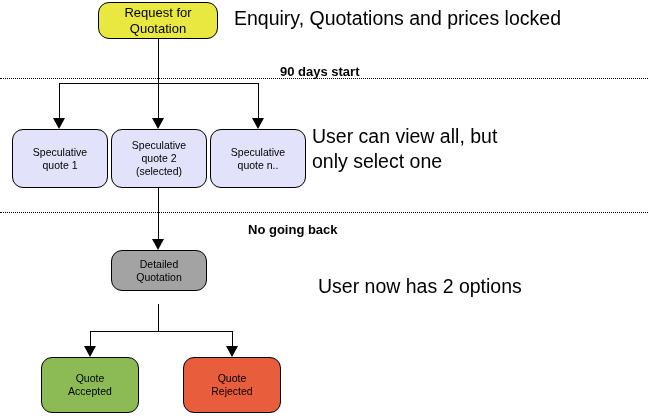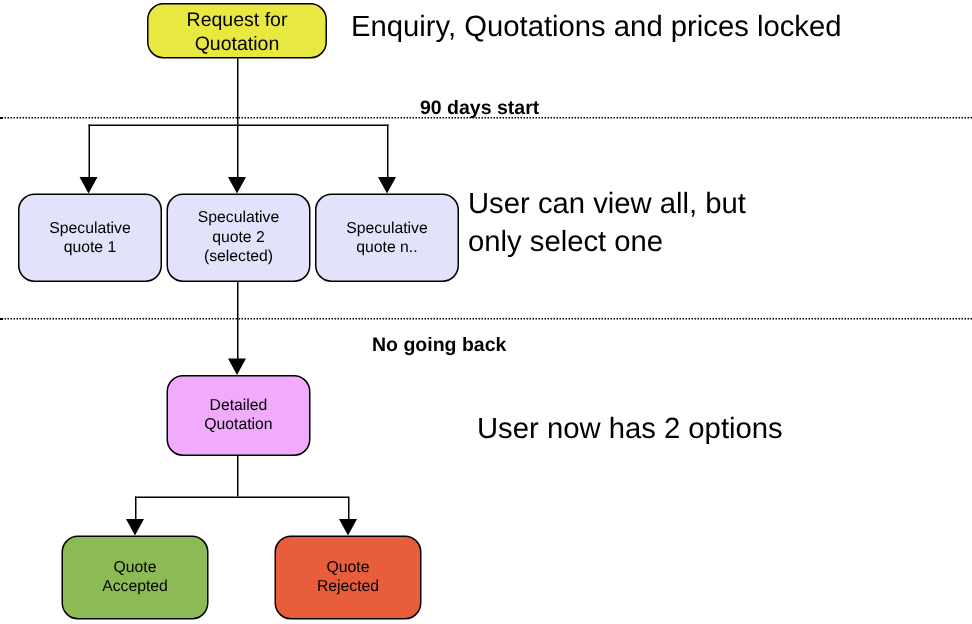--- a/index.html
+++ b/index.html
@@ -38,22 +38,22 @@
   }
   .node-spec {
     top: 129px;  width: 96px; height: 59px;
     background: #e2e2fa;
     font-size: 10.5px;
   }
   .node-spec1 { left: 12px; }
   .node-spec2 { left: 111px; }
   .node-spec3 { left: 210px; }
   .node-detailed {
-    left: 111px; top: 250px; width: 96px; height: 54px;
-    background: #f0abfc;
+    left: 111px; top: 250px; width: 96px; height: 41px;
+    background: #a3a3a3;
     font-size: 10.5px;
   }
   .node-accepted {
     left: 41px; top: 357px; width: 98px; height: 56px;
     background: #8cbb55;
     font-size: 10.5px;
   }
   .node-rejected {
     left: 183px; top: 357px; width: 98px; height: 56px;
     background: #e85d3c;

